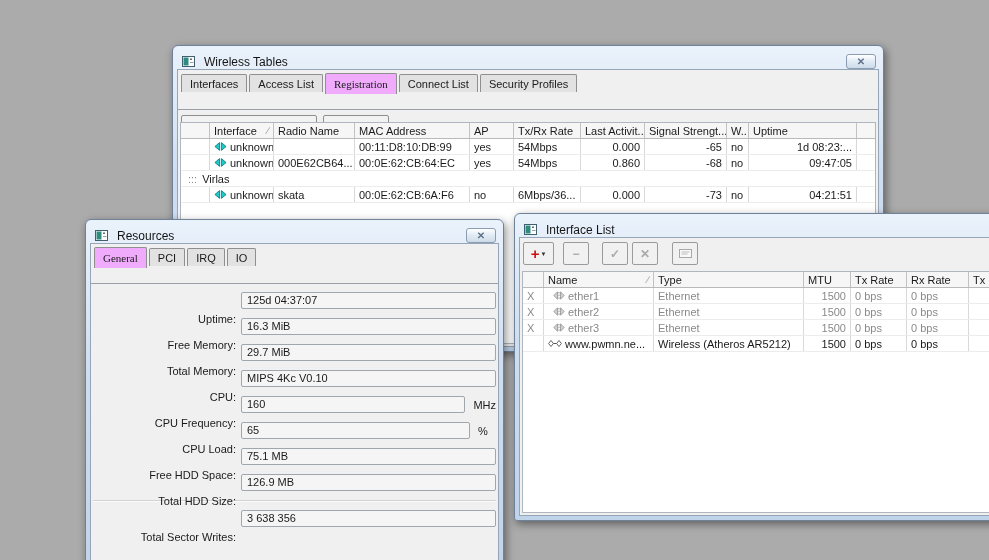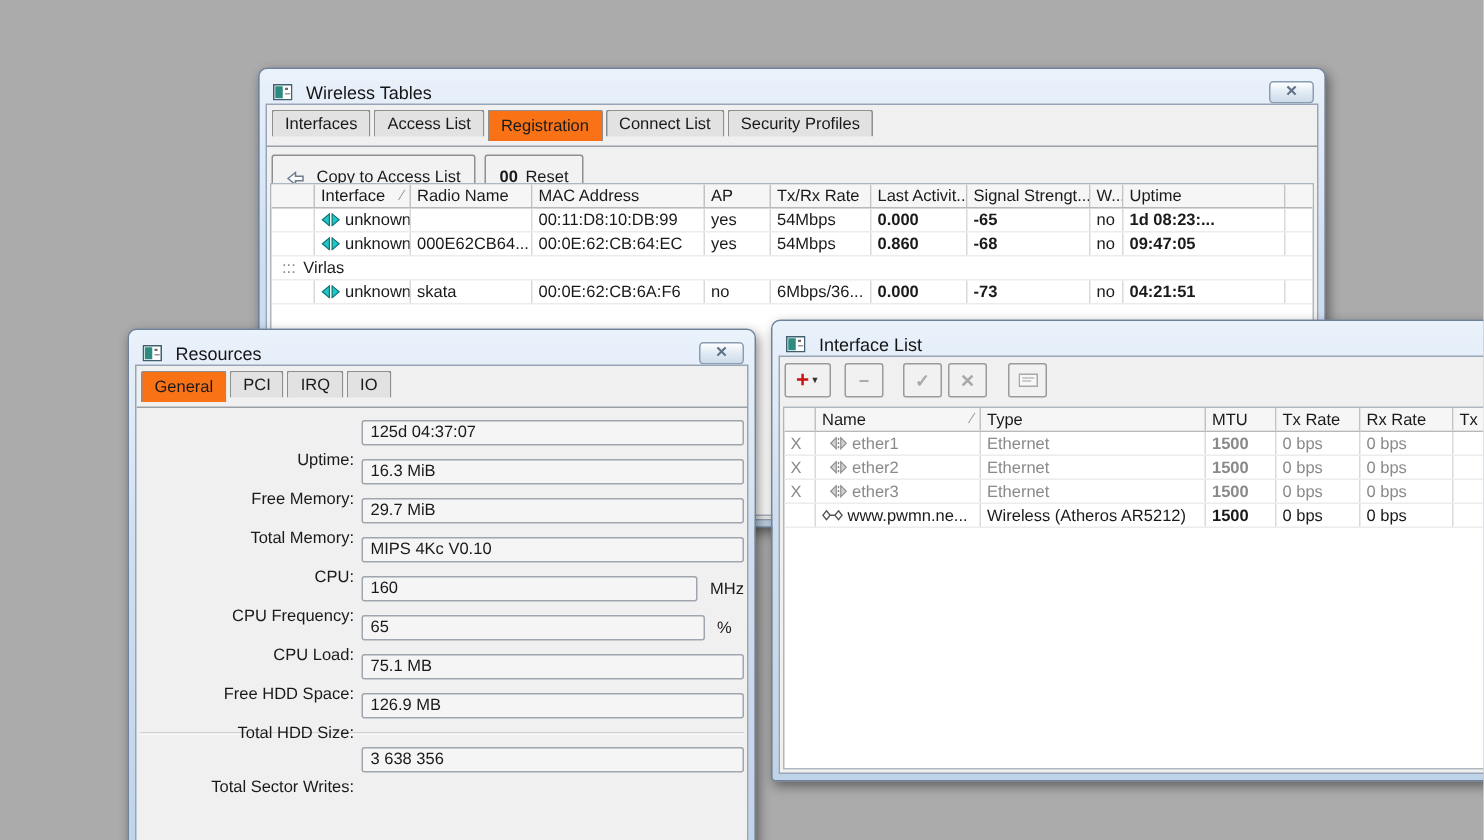--- a/index.html
+++ b/index.html
@@ -22,27 +22,27 @@
     background:linear-gradient(#ffffff, #e3ecf5 45%, #cddbe9);
     border:1px solid #8b9db3; border-radius:3px;
     display:flex; align-items:center; justify-content:center;
     font-size:10px; font-weight:bold; color:#5f7187; line-height:1;
   }
   .win-body {
     position:absolute; left:4px; right:4px; top:23px; bottom:4px;
     background:#f0f0f0; border:1px solid #96a5b8; overflow:hidden;
   }
   
-  .tabbar { display:flex; align-items:flex-start; padding:3px 3px 4px 3px; border-bottom:1px solid #9aa0a6; position:relative; }
+  .tabbar { display:flex; align-items:center; padding:3px 3px 16px 3px; border-bottom:1px solid #9aa0a6; position:relative; }
   .tab {
     box-sizing:border-box; height:18px; line-height:16px; padding:1px 8px;
     background:#e2e2e2; border:1px solid #8f8f8f; border-bottom:none;
     border-radius:2px 2px 0 0; margin-right:2px; white-space:nowrap;
   }
-  .tab.sel { background:#f97316; height:21px; line-height:19px; margin-bottom:-1px; z-index:2; position:relative; }
+  .tab.sel { background:#f0abfc; height:21px; line-height:19px; margin-bottom:-1px; z-index:2; position:relative;font-family:Liberation Serif, serif; }
   
   .btnrow { display:flex; gap:6px; padding:5px 3px 4px 3px; align-items:center; }
   .btn {
     box-sizing:border-box; height:22px; display:flex; align-items:flex-end; gap:5px;
     background:#f2f2f2; border:1px solid #8f8f8f; border-radius:2px; padding:0 9px; white-space:nowrap;
   }
   .btn .bold { font-weight:bold; }
   .tbtn {
     box-sizing:border-box; width:26px; height:23px; background:#f1f1f1;
     border:1px solid #9b9b9b; border-radius:2px;
@@ -55,21 +55,21 @@
   
   .table { position:absolute; background:#fff; border:1px solid #aeb6bf; overflow:hidden; }
   .tr { display:flex; height:15px; }
   .thead { border-bottom:1px solid #b9b9b9; background:#e5e5e5; }
   .th, .td {
     box-sizing:border-box; padding:0 4px; line-height:14px; white-space:nowrap; overflow:hidden;
     border-right:1px solid #d9d9d9; display:flex; align-items:center;
   }
   .th { border-right:1px solid #c2c2c2; background:#f6f6f6; }
   .brow { border-bottom:1px solid #ececec; }
-  .r { justify-content:flex-start;font-weight:bold; }
+  .r { justify-content:flex-end; }
   .fill { flex:1; border-right:none; }
   .sort { color:#999; margin-left:auto; font-size:10px; padding-left:3px; }
   .dim, .dim .td { color:#8a8a8a; }
   .icon { display:inline-flex; margin-right:3px; flex:none; }
   .comment-row { padding-left:7px; }
   .comment-prefix { color:#8a8a8a; margin-right:5px; }
   
   .wc0{width:29px}.wc1{width:64px}.wc2{width:81px}.wc3{width:115px}.wc4{width:44px}
   .wc5{width:67px}.wc6{width:64px}.wc7{width:82px}.wc8{width:22px}.wc9{width:108px}
   

